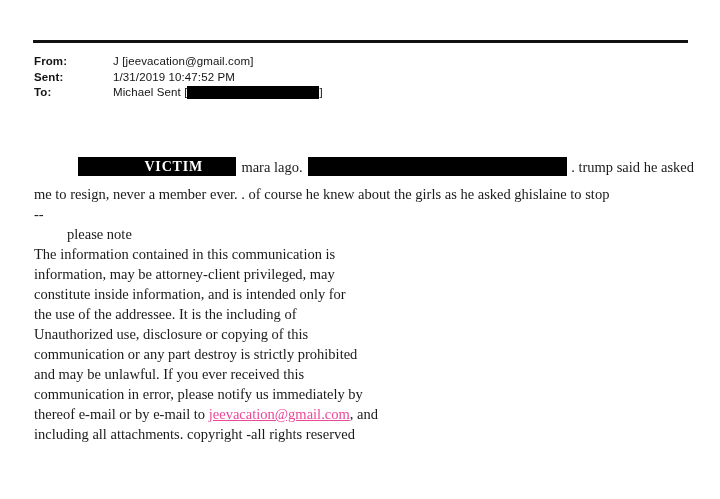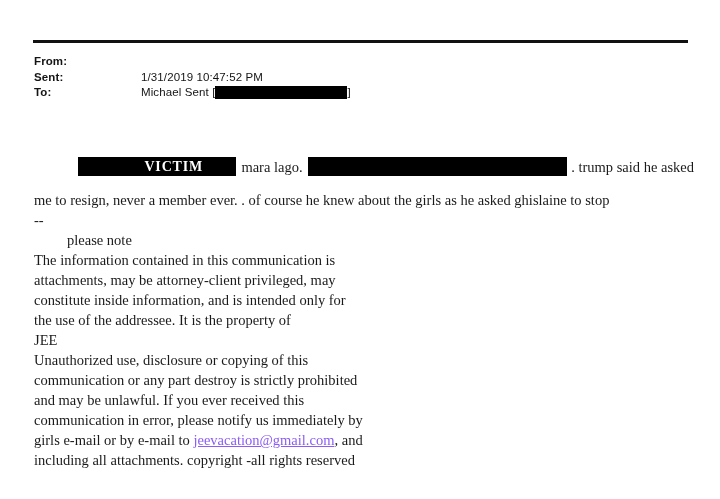--- a/index.html
+++ b/index.html
@@ -42,21 +42,20 @@
     width: 650px;
     font-family: "Liberation Sans", "DejaVu Sans", sans-serif;
     font-size: 11.5px;
     line-height: 15.5px;
     color: #141414;
   }
   .hdr-row {
     display: flex;
     align-items: flex-start;
     white-space: nowrap;
-    gap: 28px;
   }
   .hdr-label {
     font-weight: bold;
     width: 79px;
     flex: 0 0 79px;
     letter-spacing: 0.01em;
   }
   .hdr-value {
     font-weight: normal;
     display: flex;
@@ -111,52 +110,53 @@
     display: inline-block;
     background: #000000;
     width: 264px;
     height: 19px;
   }
   .gap-sm { display: inline-block; width: 6px; }
   .gap-xs { display: inline-block; width: 4px; }
 
   .msg-line-2 {
     white-space: nowrap;
-    margin-top: 13px;
+    margin-top: 7px;
   }
   .msg-line-dashes {
     white-space: nowrap;
   }
 
   .please-note {
     padding-left: 33px;
   }
 
   .disclaimer {
     margin: 0;
     line-height: 20px;
     white-space: nowrap;
   }
 
   .mail-link {
-    color: #8b5cf6;
+    color: #ec4899;
     text-decoration: underline;
   }
 </style>
 </head>
 <body>
 
 <div class="page">
 
   <div class="top-rule"></div>
 
   <div class="email-header">
 
     <div class="hdr-row">
       <span class="hdr-label">From:</span>
+      <span class="hdr-value">J [jeevacation@gmail.com]</span>
     </div>
 
     <div class="hdr-row">
       <span class="hdr-label">Sent:</span>
       <span class="hdr-value">1/31/2019 10:47:52 PM</span>
     </div>
 
     <div class="hdr-row">
       <span class="hdr-label">To:</span>
       <span class="hdr-value">
@@ -180,28 +180,27 @@
         <span>.   trump said he asked</span>
     </div>
 
     <div class="msg-line-2">me to resign,  never a member  ever. .   of course he knew about the girls as he asked ghislaine to stop</div>
 
     <div class="msg-line-dashes">--</div>
 
     <div class="disclaimer please-note">please note</div>
 
     <div class="disclaimer">The information contained in this communication is</div>
-    <div class="disclaimer">attachments, may be attorney-client privileged, may</div>
+    <div class="disclaimer">information, may be attorney-client privileged, may</div>
     <div class="disclaimer">constitute inside information, and is intended only for</div>
-    <div class="disclaimer">the use of the addressee. It is the property of</div>
-    <div class="disclaimer">JEE</div>
+    <div class="disclaimer">the use of the addressee. It is the including of</div>
     <div class="disclaimer">Unauthorized use, disclosure or copying of this</div>
     <div class="disclaimer">communication or any part destroy is strictly prohibited</div>
     <div class="disclaimer">and may be unlawful. If you ever received this</div>
     <div class="disclaimer">communication in error, please notify us immediately by</div>
 
-    <div class="disclaimer"><span>girls e-mail or by e-mail to </span><a class="mail-link" href="#">jeevacation@gmail.com</a><span>, and</span></div>
+    <div class="disclaimer"><span>thereof e-mail or by e-mail to </span><a class="mail-link" href="#">jeevacation@gmail.com</a><span>, and</span></div>
 
     <div class="disclaimer">including all attachments. copyright -all rights reserved</div>
 
   </div>
 
 </div>
 
 </body></html>

